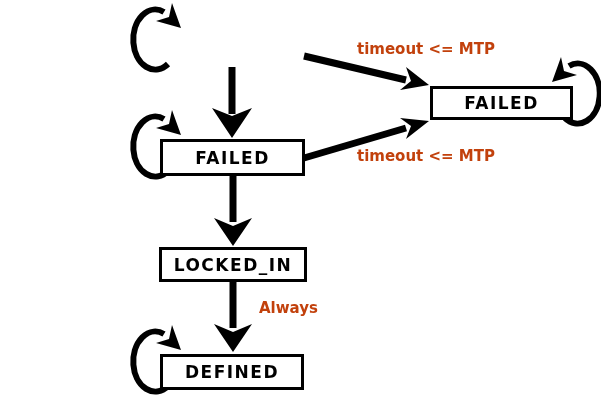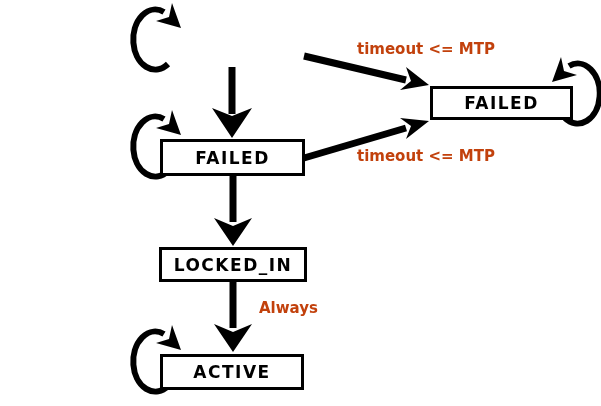--- a/index.html
+++ b/index.html
@@ -69,21 +69,21 @@
 
   <div class="state" style="left:160px;top:139px;width:145px;height:37px;">
     <span>FAILED</span>
   </div>
 
   <div class="state" style="left:159px;top:247px;width:148px;height:35px;">
     <span>LOCKED_IN</span>
   </div>
 
   <div class="state" style="left:160px;top:354px;width:144px;height:36px;">
-    <span>ACTIVE</span>
+    <span>DEFINED</span>
   </div>
 
   <div class="elabel" style="left:357px;top:40px;">timeout &lt;= MTP</div>
 
 
   <div class="elabel" style="left:357px;top:147px;">timeout &lt;= MTP</div>
 
 
   <div class="elabel" style="left:243px;top:299px;margin-left:16px;">Always</div>
 

